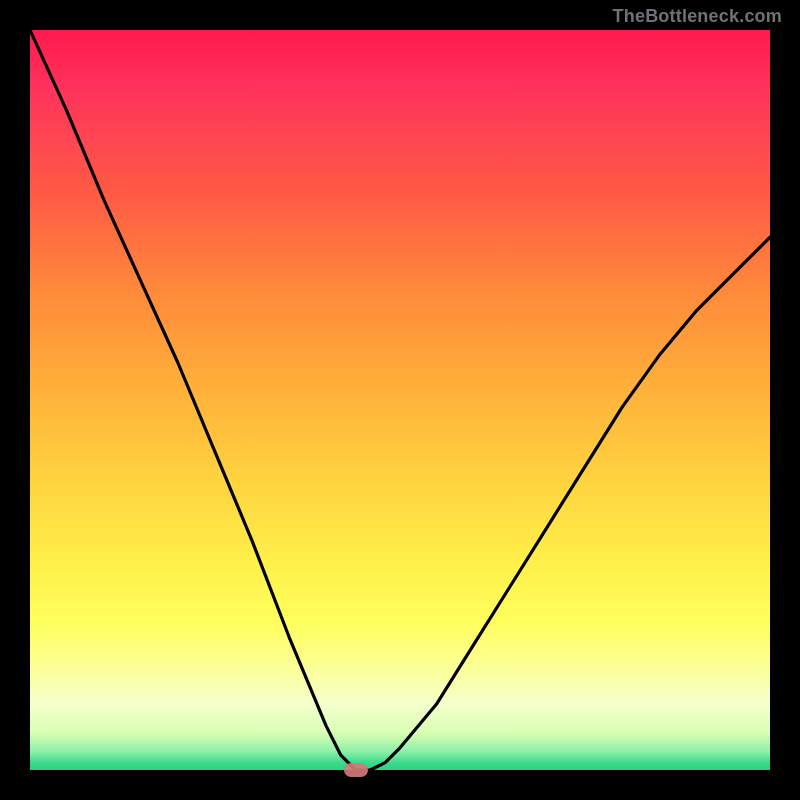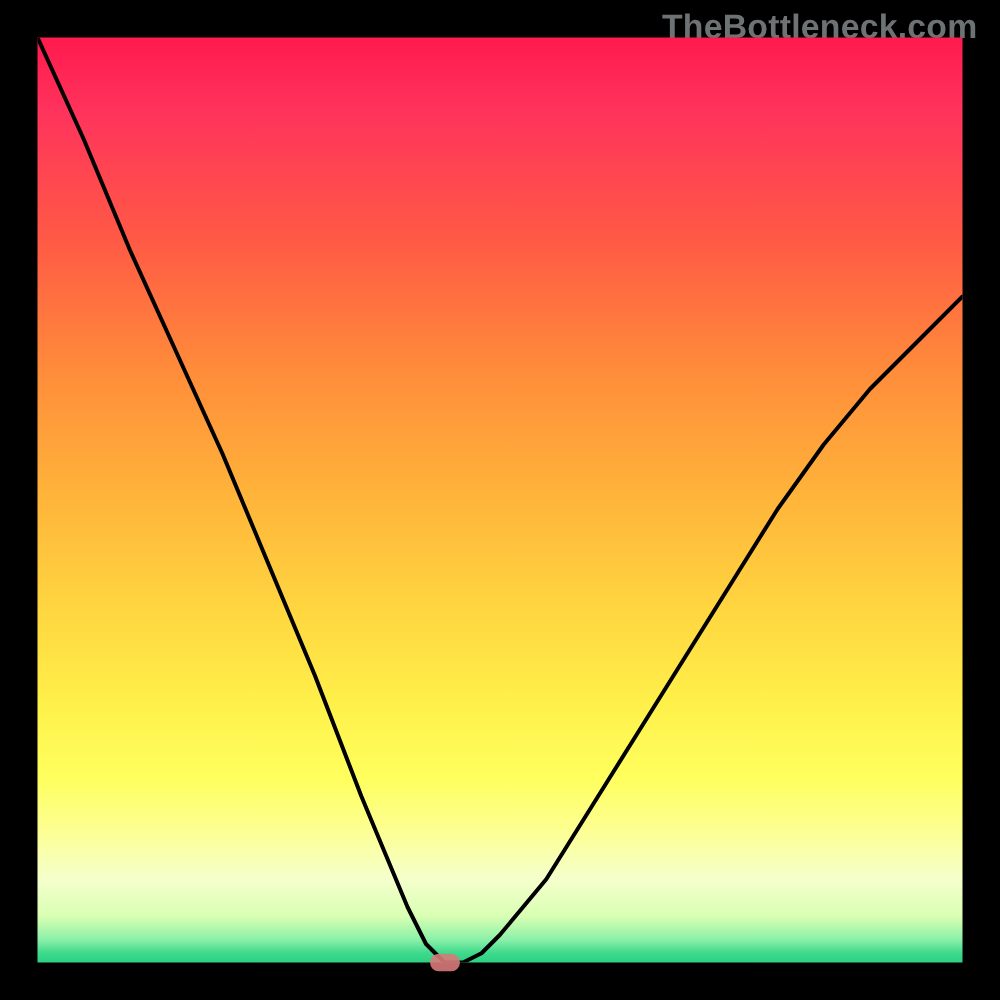--- a/index.html
+++ b/index.html
@@ -48,21 +48,21 @@
     border-radius: 7px;
     background: #d77a7a;
     opacity: 0.9;
     transform: translate(-50%, -50%);
   }
   .watermark {
     position: absolute;
     top: 6px;
     right: 18px;
     font-family: Arial, Helvetica, sans-serif;
-    font-size: 27px;
+    font-size: 18px;
     font-weight: 600;
     color: #6d7374;
     letter-spacing: 0.2px;
   }
 </style>
 </head>
 <body>
 
 <div class="frame">
 

